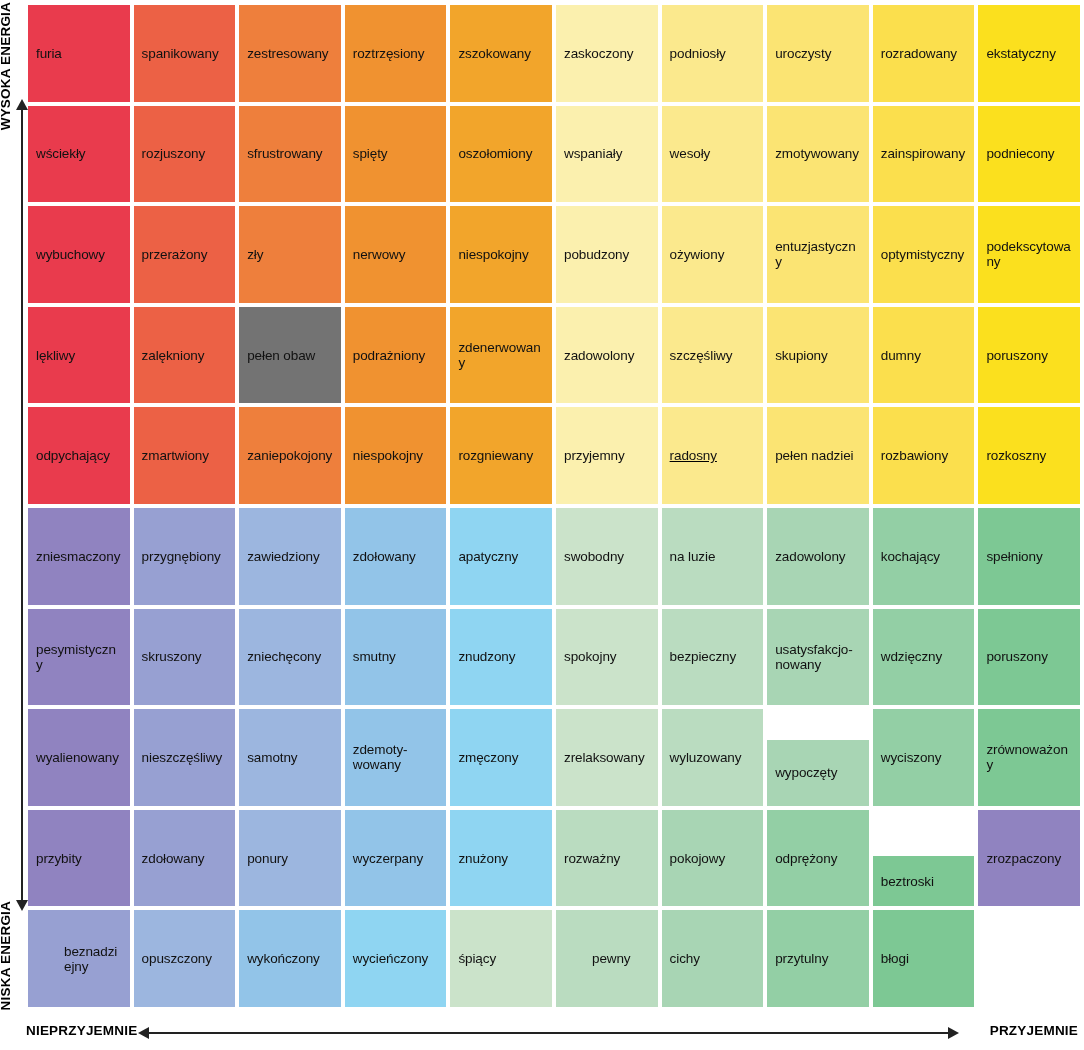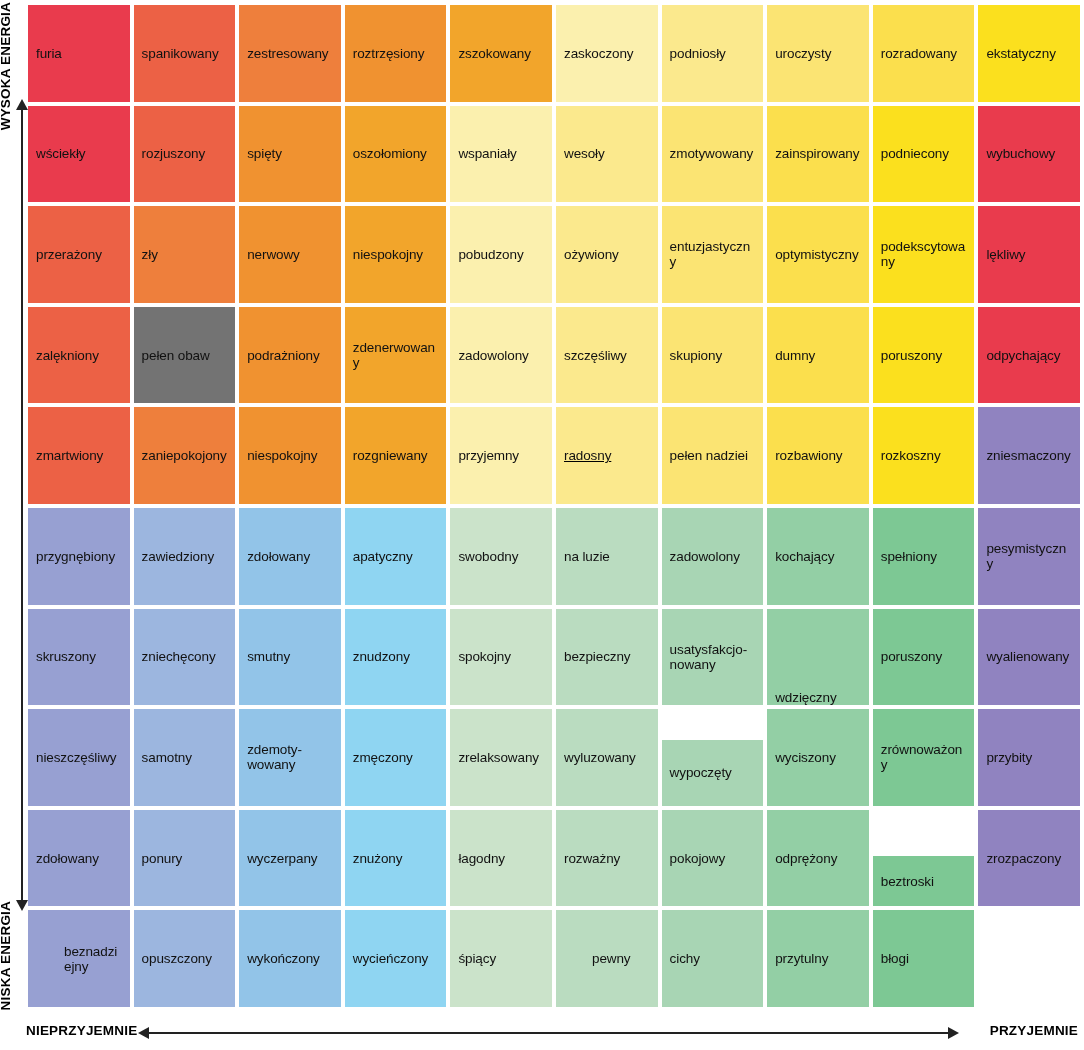--- a/index.html
+++ b/index.html
@@ -184,20 +184,23 @@
       </div>
       <div class="cell" style="background: rgb(251, 224, 30);">
         <span>ekstatyczny</span>
       </div>
       <div class="cell" style="background: rgb(233, 59, 77);">
         <span>wściekły</span>
       </div>
       <div class="cell" style="background: rgb(236, 97, 69);">
         <span>rozjuszony</span>
       </div>
+      <div class="cell" style="background: rgb(238, 127, 60);">
+        <span>sfrustrowany</span>
+      </div>
       <div class="cell" style="background: rgb(240, 146, 48);">
         <span>spięty</span>
       </div>
       <div class="cell" style="background: rgb(242, 165, 43);">
         <span>oszołomiony</span>
       </div>
       <div class="cell" style="background: rgb(251, 240, 174);">
         <span>wspaniały</span>
       </div>
       <div class="cell" style="background: rgb(251, 233, 141);">
@@ -349,21 +352,21 @@
       </div>
       <div class="cell" style="background: rgb(203, 227, 202);">
         <span>spokojny</span>
       </div>
       <div class="cell" style="background: rgb(186, 220, 192);">
         <span>bezpieczny</span>
       </div>
       <div class="cell" style="background: rgb(168, 213, 180);">
         <span>usatysfakcjo-<br>nowany</span>
       </div>
-      <div class="cell" style="background: rgb(147, 207, 165); align-items: flex-end;">
+      <div class="cell" style="background: rgb(147, 207, 165);">
         <span>wdzięczny</span>
       </div>
       <div class="cell" style="background: rgb(125, 200, 148);">
         <span>poruszony</span>
       </div>
       <div class="cell" style="background: rgb(144, 131, 192);">
         <span>wyalienowany</span>
       </div>
       <div class="cell" style="background: rgb(151, 160, 210);">
         <span>nieszczęśliwy</span>
@@ -399,23 +402,20 @@
         <span>zdołowany</span>
       </div>
       <div class="cell" style="background: rgb(156, 182, 223);">
         <span>ponury</span>
       </div>
       <div class="cell" style="background: rgb(146, 196, 232);">
         <span>wyczerpany</span>
       </div>
       <div class="cell" style="background: rgb(143, 213, 242);">
         <span>znużony</span>
-      </div>
-      <div class="cell" style="background: rgb(203, 227, 202);">
-        <span>łagodny</span>
       </div>
       <div class="cell" style="background: rgb(186, 220, 192);">
         <span>rozważny</span>
       </div>
       <div class="cell" style="background: rgb(168, 213, 180);">
         <span>pokojowy</span>
       </div>
       <div class="cell" style="background: rgb(147, 207, 165);">
         <span>odprężony</span>
       </div>

